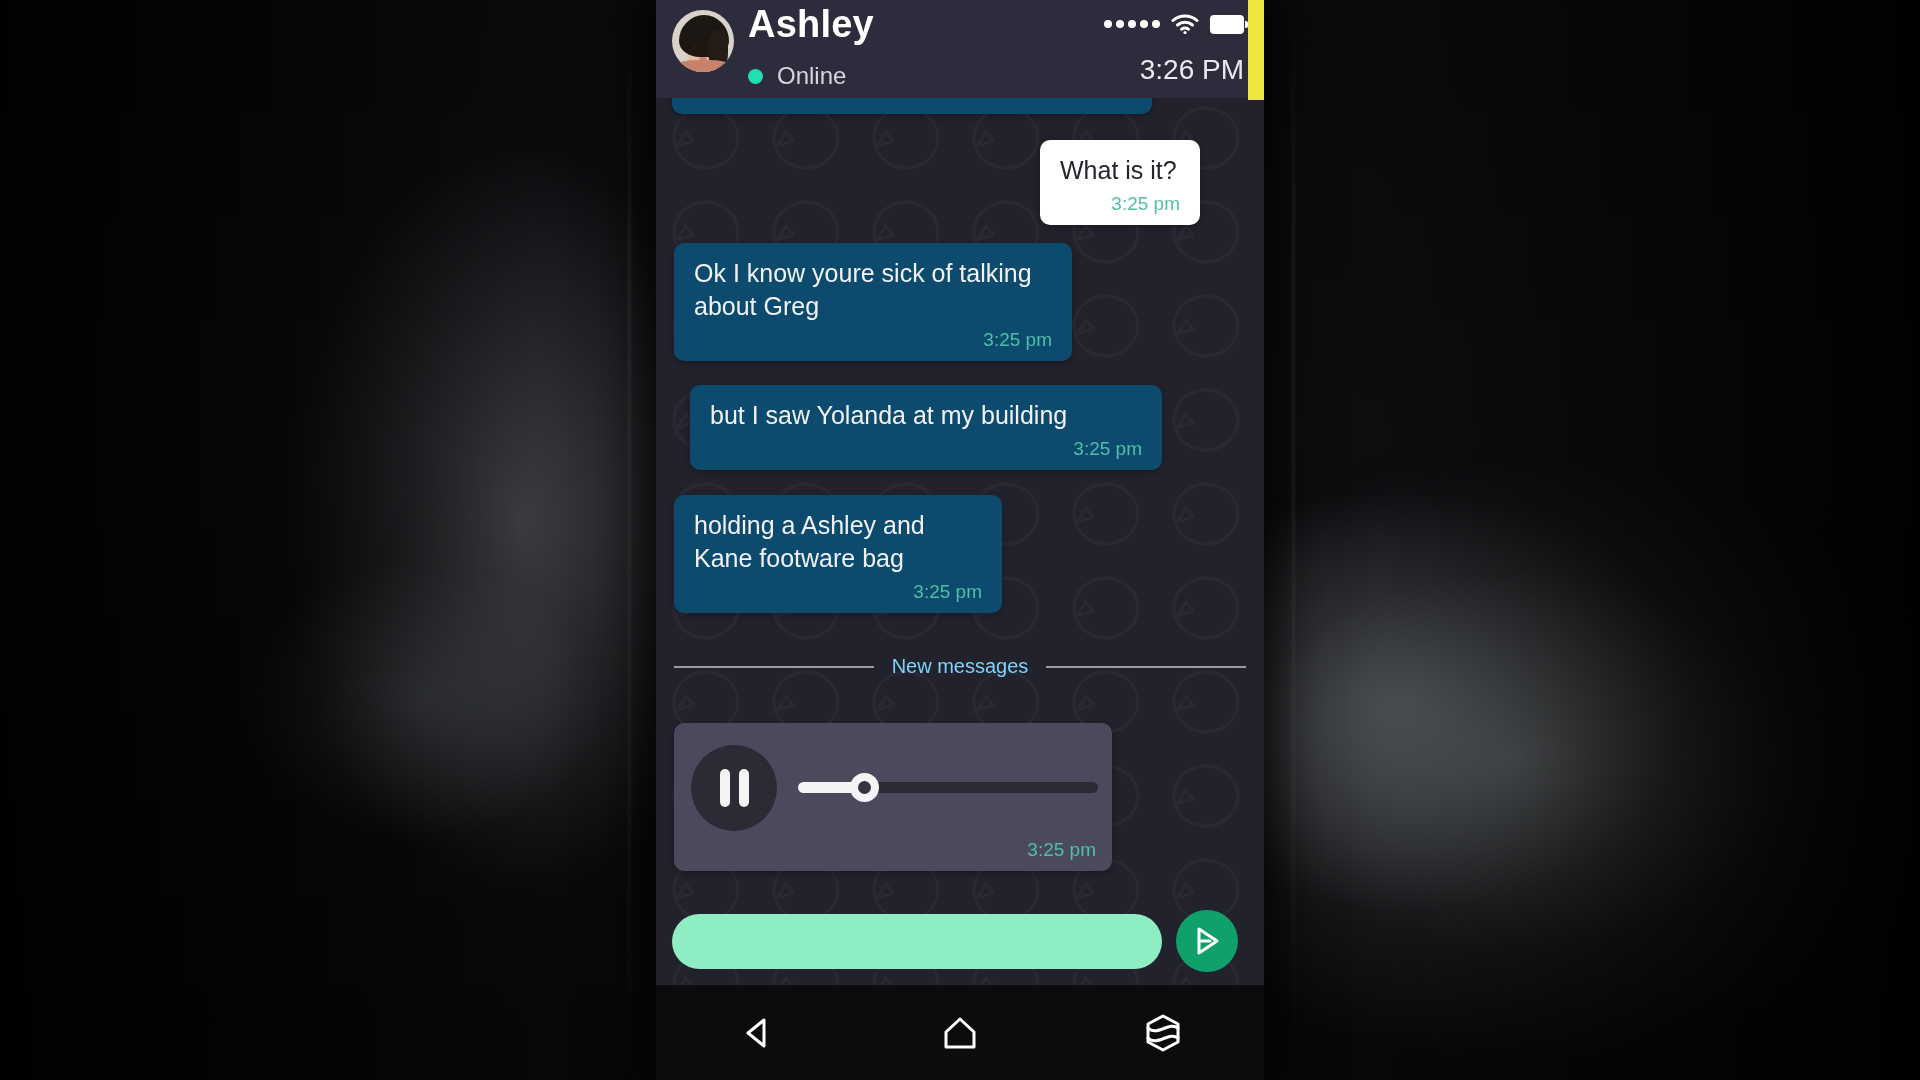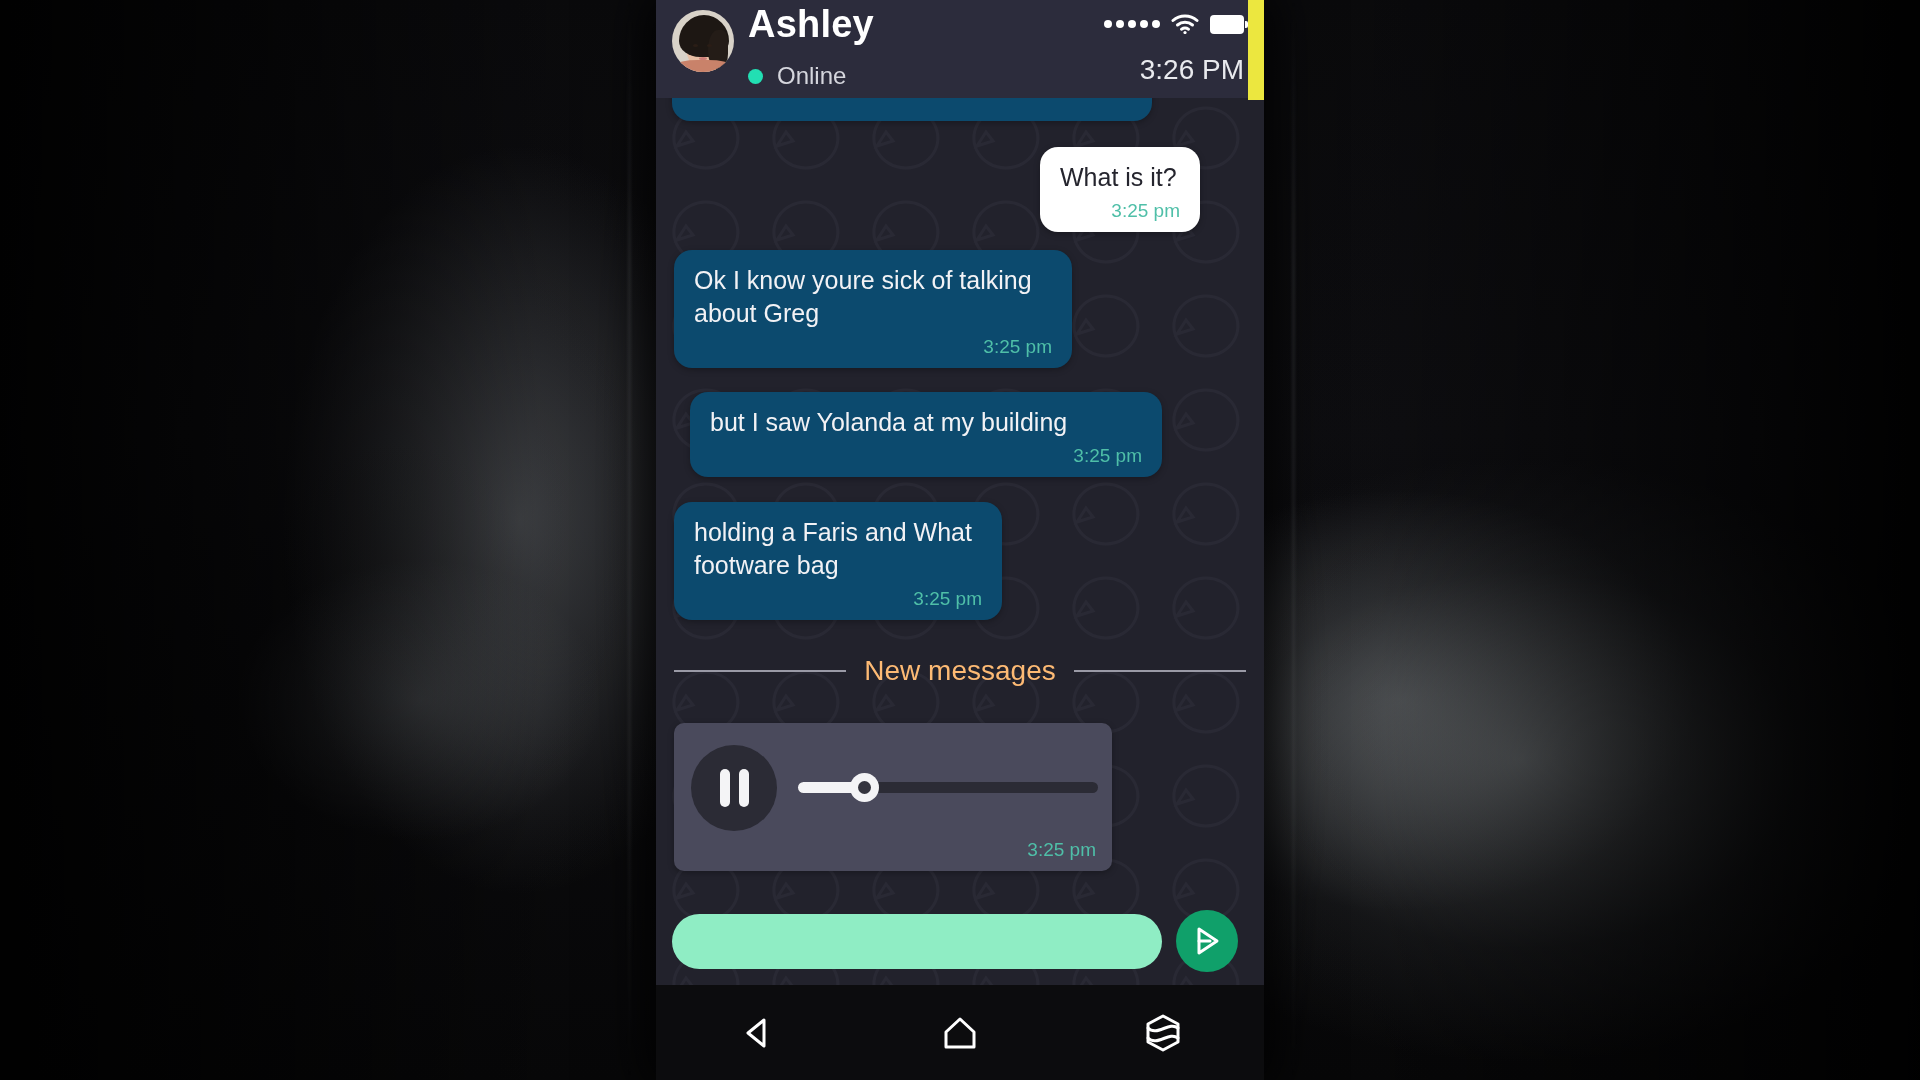--- a/index.html
+++ b/index.html
@@ -152,24 +152,23 @@
     z-index: 30;
   }
 
   
   #messages {
     position: absolute; left: 0; top: 0; width: 608px; height: 985px;
     z-index: 10;
   }
   .bubble {
     position: absolute;
-    border-radius: 18px;
+    border-radius: 10px;
     padding: 14px 20px 10px 20px;
     box-shadow: 0 2px 6px rgba(0,0,0,0.28);
-    margin-top: 7px;
   }
   .bubble.incoming { background: #0c4a6e; }
   .bubble.outgoing { background: #ffffff; }
   .msg-text {
     font-size: 25px;
     line-height: 33px;
     color: #f2f2f5;
     white-space: pre-wrap;
   }
   .bubble.outgoing .msg-text { color: #25252e; }
@@ -188,21 +187,21 @@
   }
 
   
   #new-divider {
     position: absolute;
     left: 18px; top: 655px; width: 572px;
     display: flex; align-items: center; gap: 18px;
     z-index: 10;
   }
   #new-divider .rule { flex: 1; height: 2px; background: #9a9aa6; }
-  #new-divider .label { color: #fdba74; font-size: 28px; white-space: nowrap; }
+  #new-divider .label { color: #7dd3fc; font-size: 20px; white-space: nowrap; }
 
   
   #audio-bubble {
     position: absolute; left: 18px; top: 723px;
     width: 438px; height: 148px;
     background: #4a4a5c;
     border-radius: 10px;
     z-index: 10;
     box-shadow: 0 2px 6px rgba(0,0,0,0.28);
   }
@@ -311,21 +310,21 @@
       <div class="msg-text">Ok I know youre sick of talking about Greg</div>
       <div class="msg-time">3:25 pm</div>
     </div>
 
     <div class="bubble incoming" style="left:34px; top:385px; width:472px;">
       <div class="msg-text">but I saw Yolanda at my building</div>
       <div class="msg-time">3:25 pm</div>
     </div>
 
     <div class="bubble incoming" style="left:18px; top:495px; width:328px;">
-      <div class="msg-text">holding a Faris and What footware bag</div>
+      <div class="msg-text">holding a Ashley and Kane footware bag</div>
       <div class="msg-time">3:25 pm</div>
     </div>
 
     <div id="new-divider">
       <div class="rule"></div>
       <div class="label">New messages</div>
       <div class="rule"></div>
     </div>
 
     <div id="audio-bubble">

